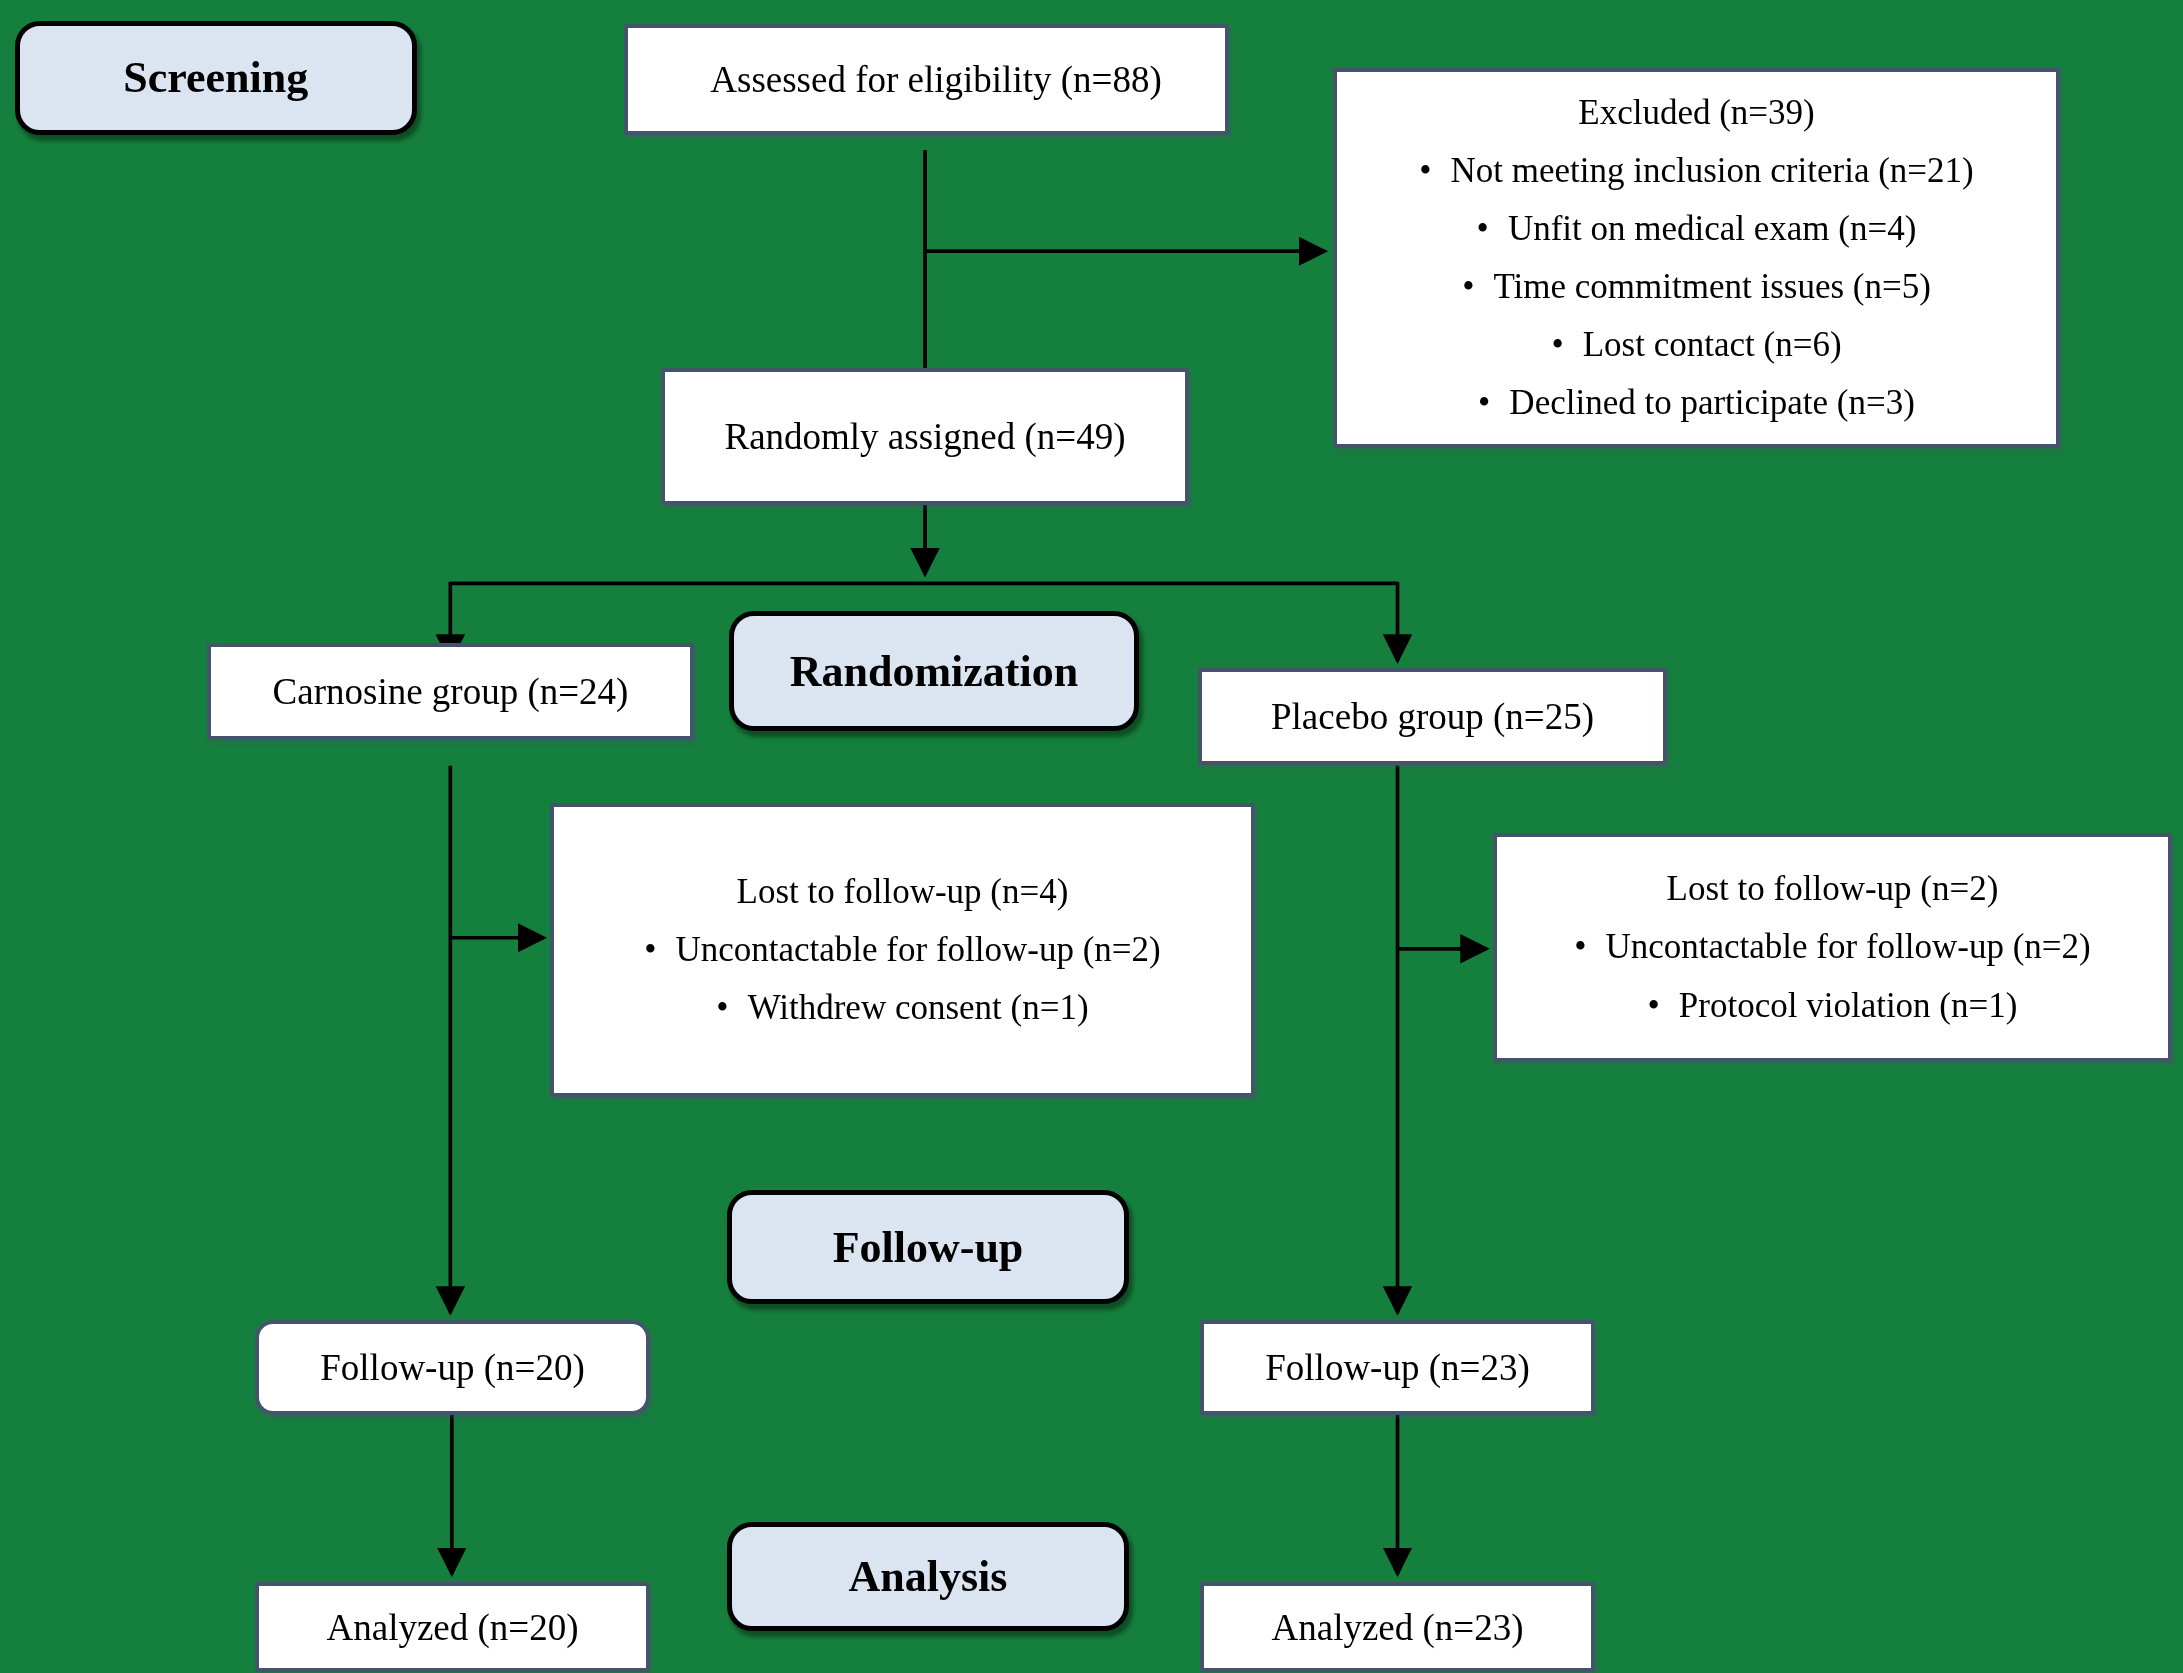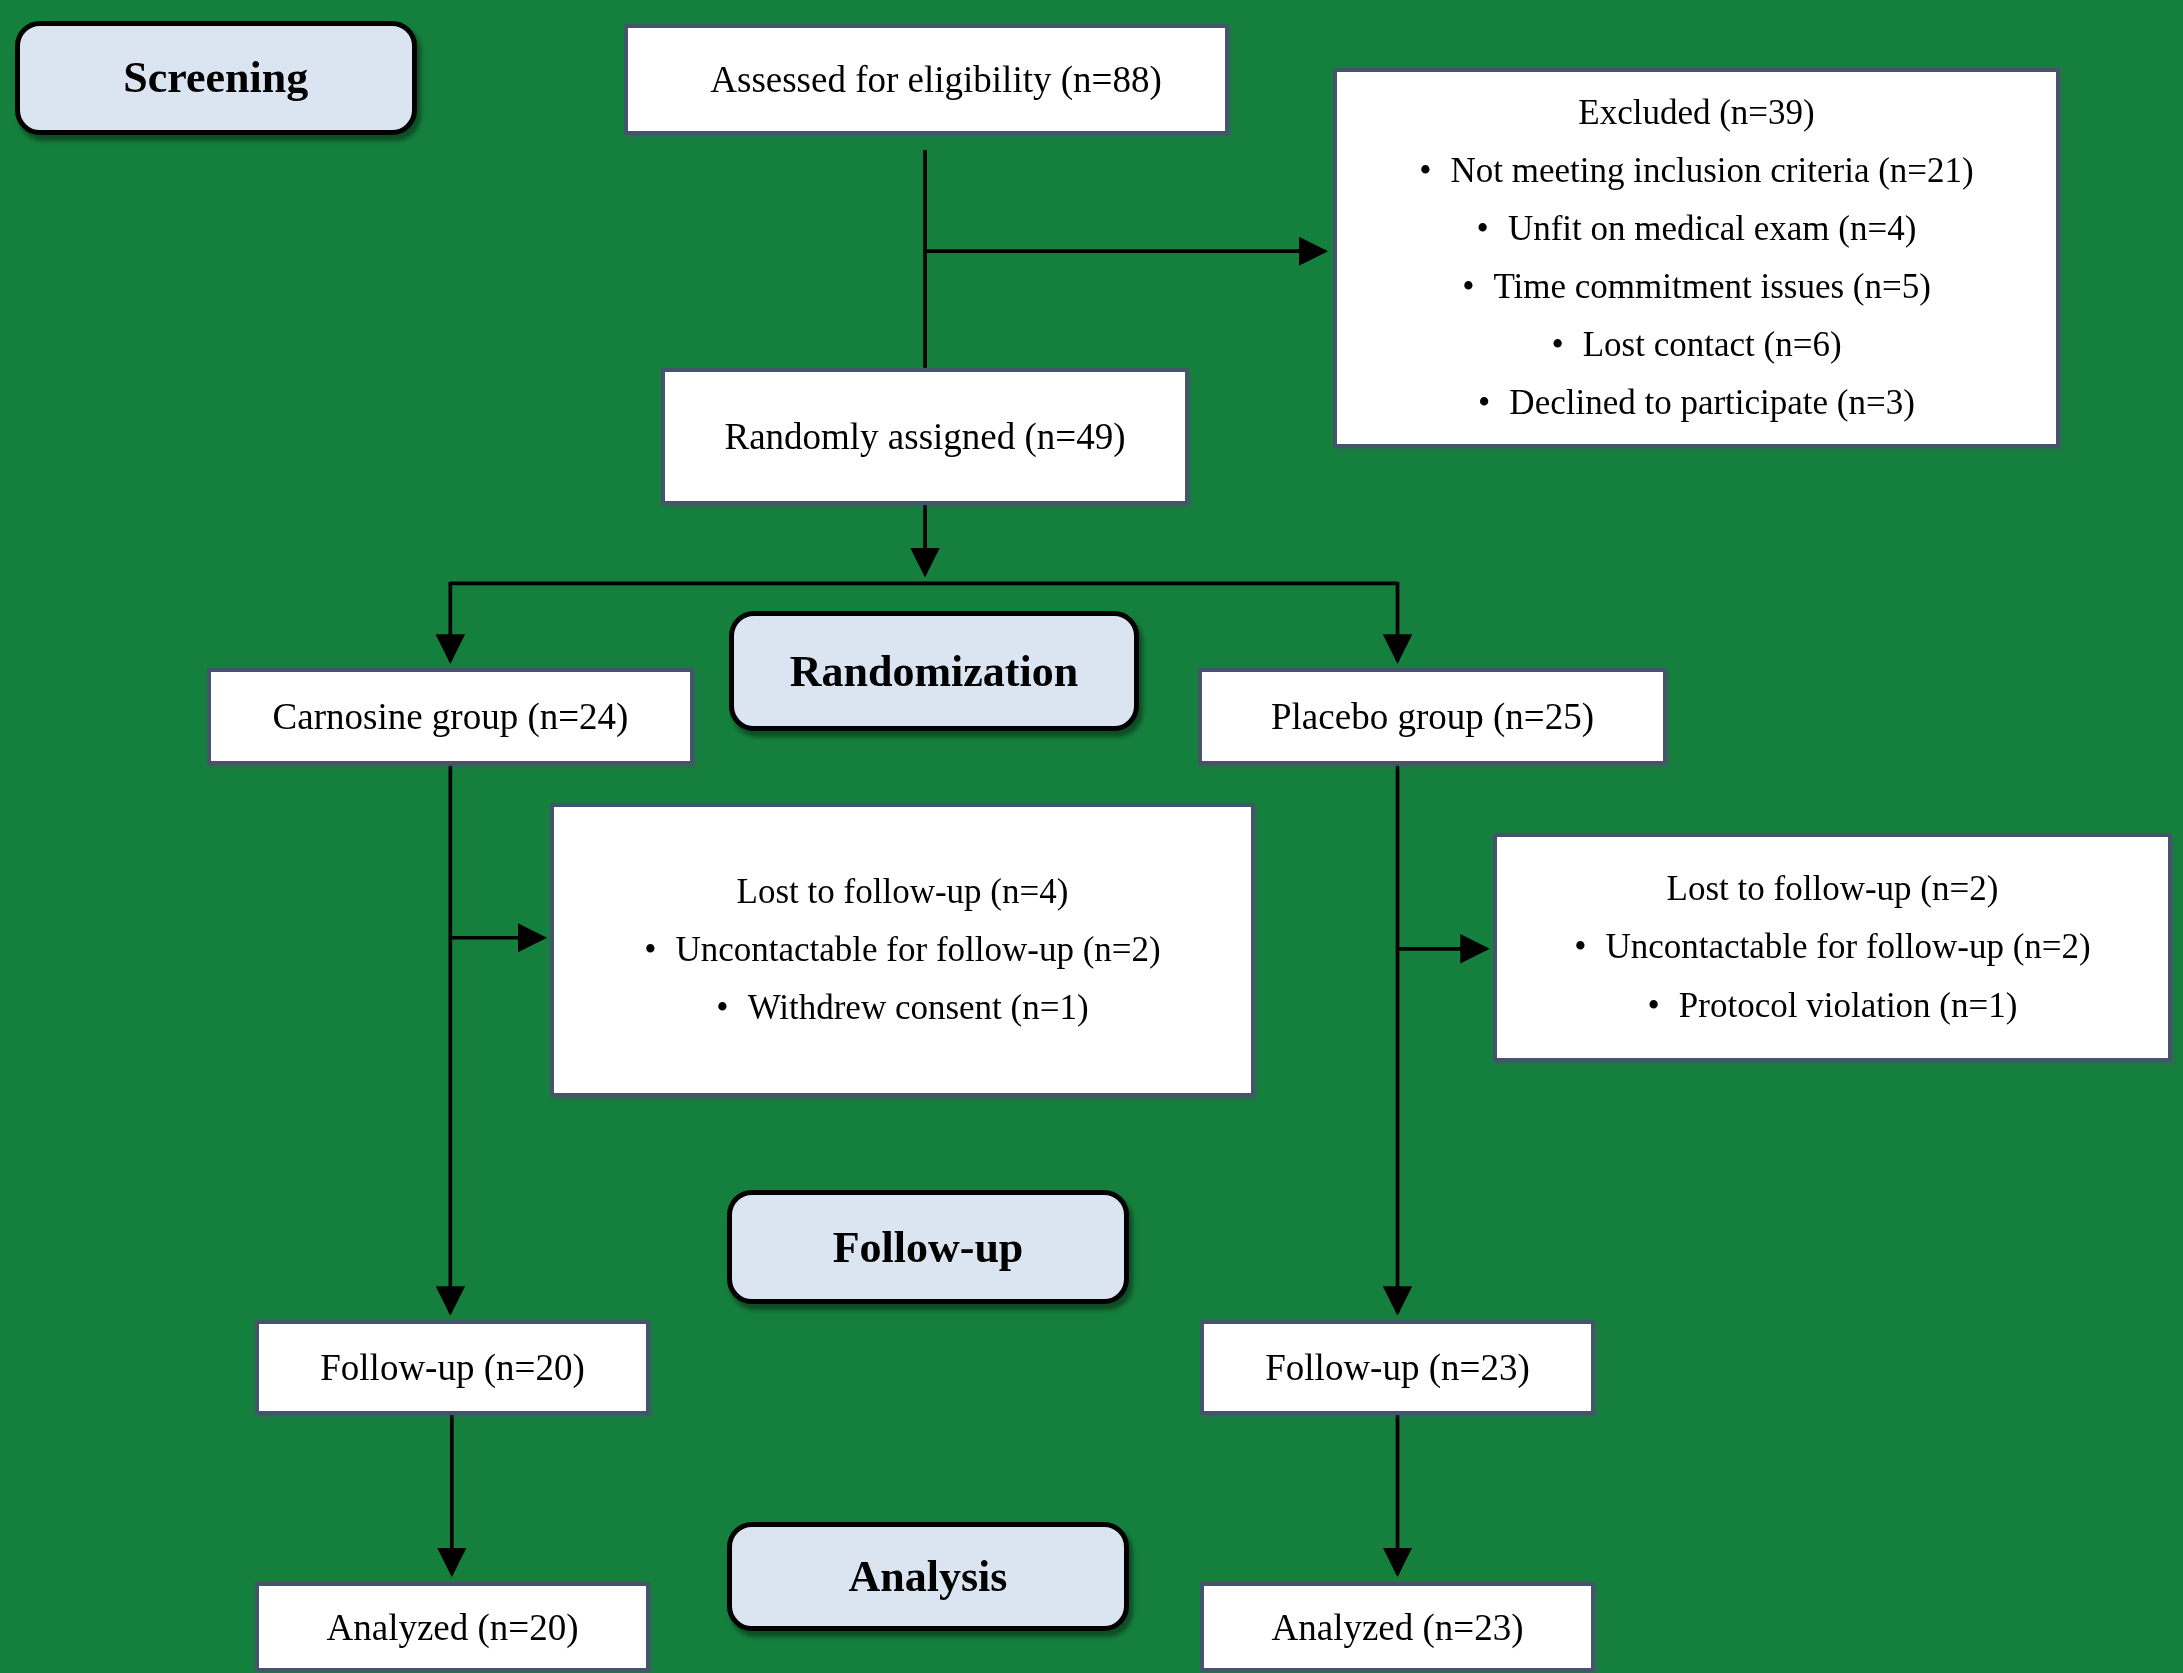--- a/index.html
+++ b/index.html
@@ -62,25 +62,25 @@
   }
   
   #stage-screening      { left: 14.8px;   top: 20.7px;   width: 402px; height: 114px; }
   #stage-randomization  { left: 729px;  top: 611px;  width: 410px; height: 120px; }
   #stage-followup       { left: 727px;  top: 1190px; width: 402px; height: 114px; }
   #stage-analysis       { left: 727px;  top: 1522px; width: 402px; height: 109px; }
 
   #node-assessed            { left: 624px;  top: 24px;   width: 605px; height: 111px; padding-left: 19px; }
   #node-excluded            { left: 1333px; top: 68px;   width: 727px; height: 380px; }
   #node-randomized          { left: 661px;  top: 368px;  width: 528px; height: 137px; }
-  #node-carnosine           { left: 207px;  top: 668px;  width: 487px; height: 97px; }
+  #node-carnosine           { left: 207px;  top: 643px;  width: 487px; height: 97px; }
   #node-placebo             { left: 1198px; top: 668px;  width: 469px; height: 97px; }
   #node-lost-carnosine      { left: 550px;  top: 803px; width: 705px; height: 294px; }
   #node-lost-placebo        { left: 1493px; top: 833px; width: 679px; height: 229px; }
-  #node-followup-carnosine  { left: 255px;  top: 1320px; width: 395px; height: 95px; }
+  #node-followup-carnosine  { left: 255px;  top: 1320px; width: 395px; height: 95px; border-radius: 18px; }
   #node-followup-placebo    { left: 1200px; top: 1320px; width: 395px; height: 95px; }
   #node-analyzed-carnosine  { left: 255px;  top: 1582px; width: 395px; height: 90px; }
   #node-analyzed-placebo    { left: 1200px; top: 1582px; width: 395px; height: 90px; }
 </style>
 </head>
 <body>
 
 <div id="canvas">
 
   <svg id="connectors" viewBox="0 0 2957 2267" xmlns="http://www.w3.org/2000/svg">

